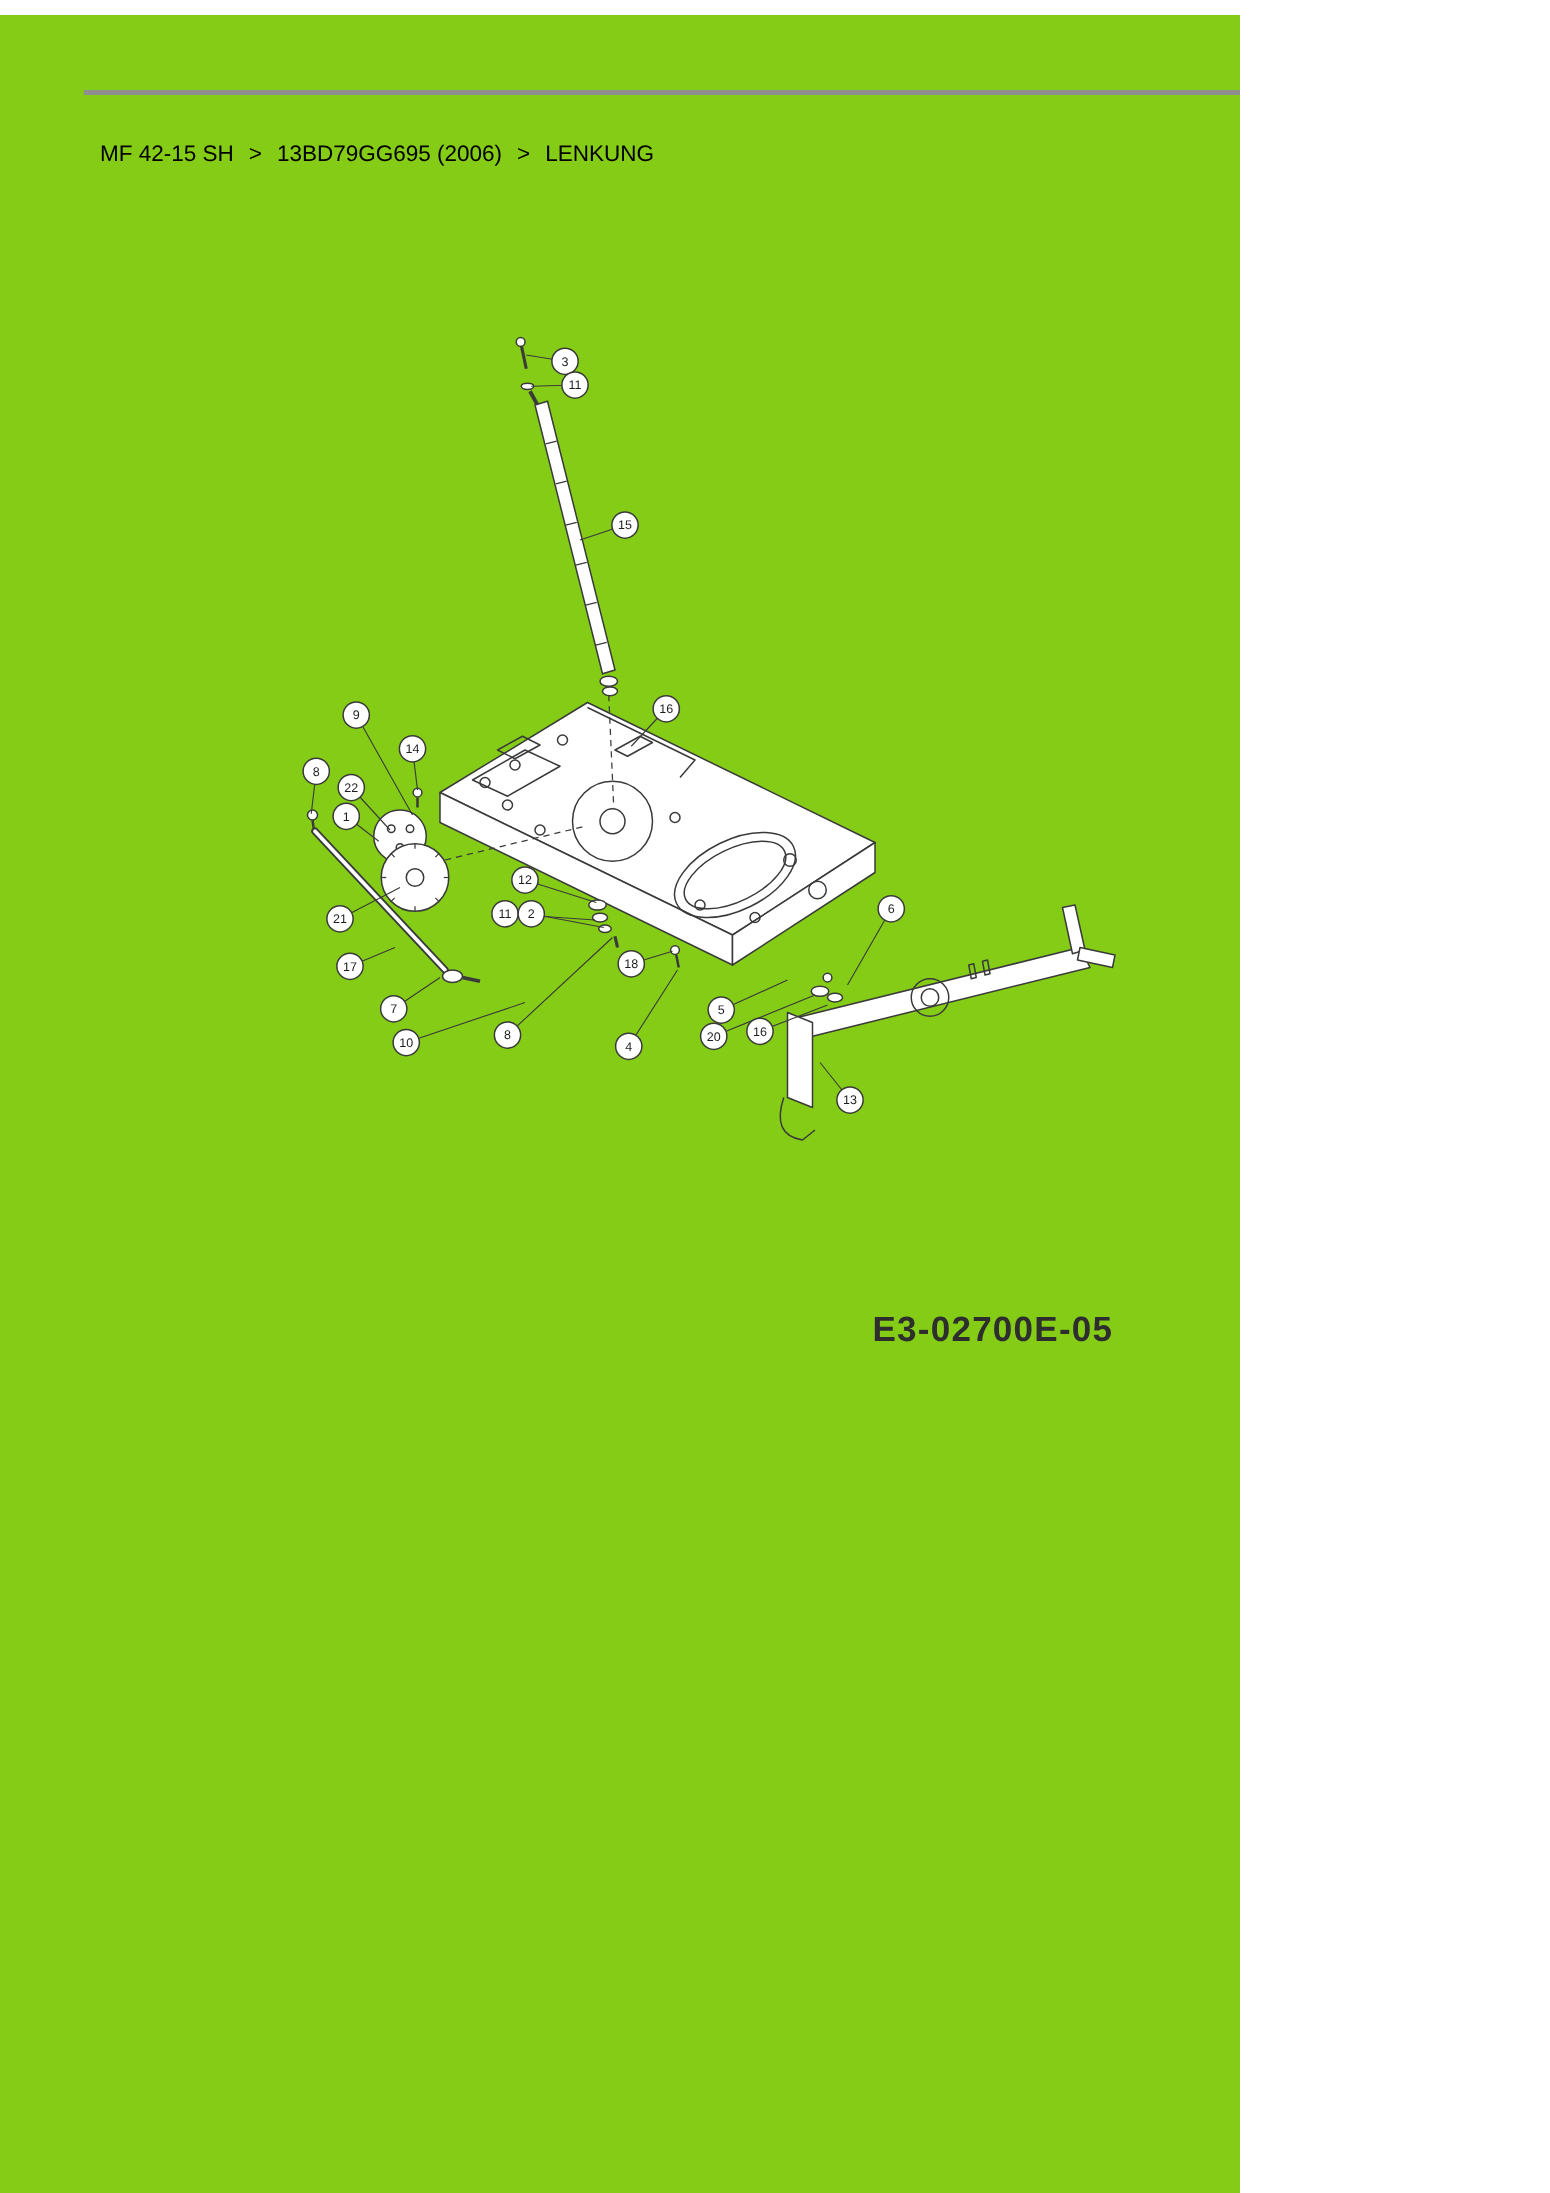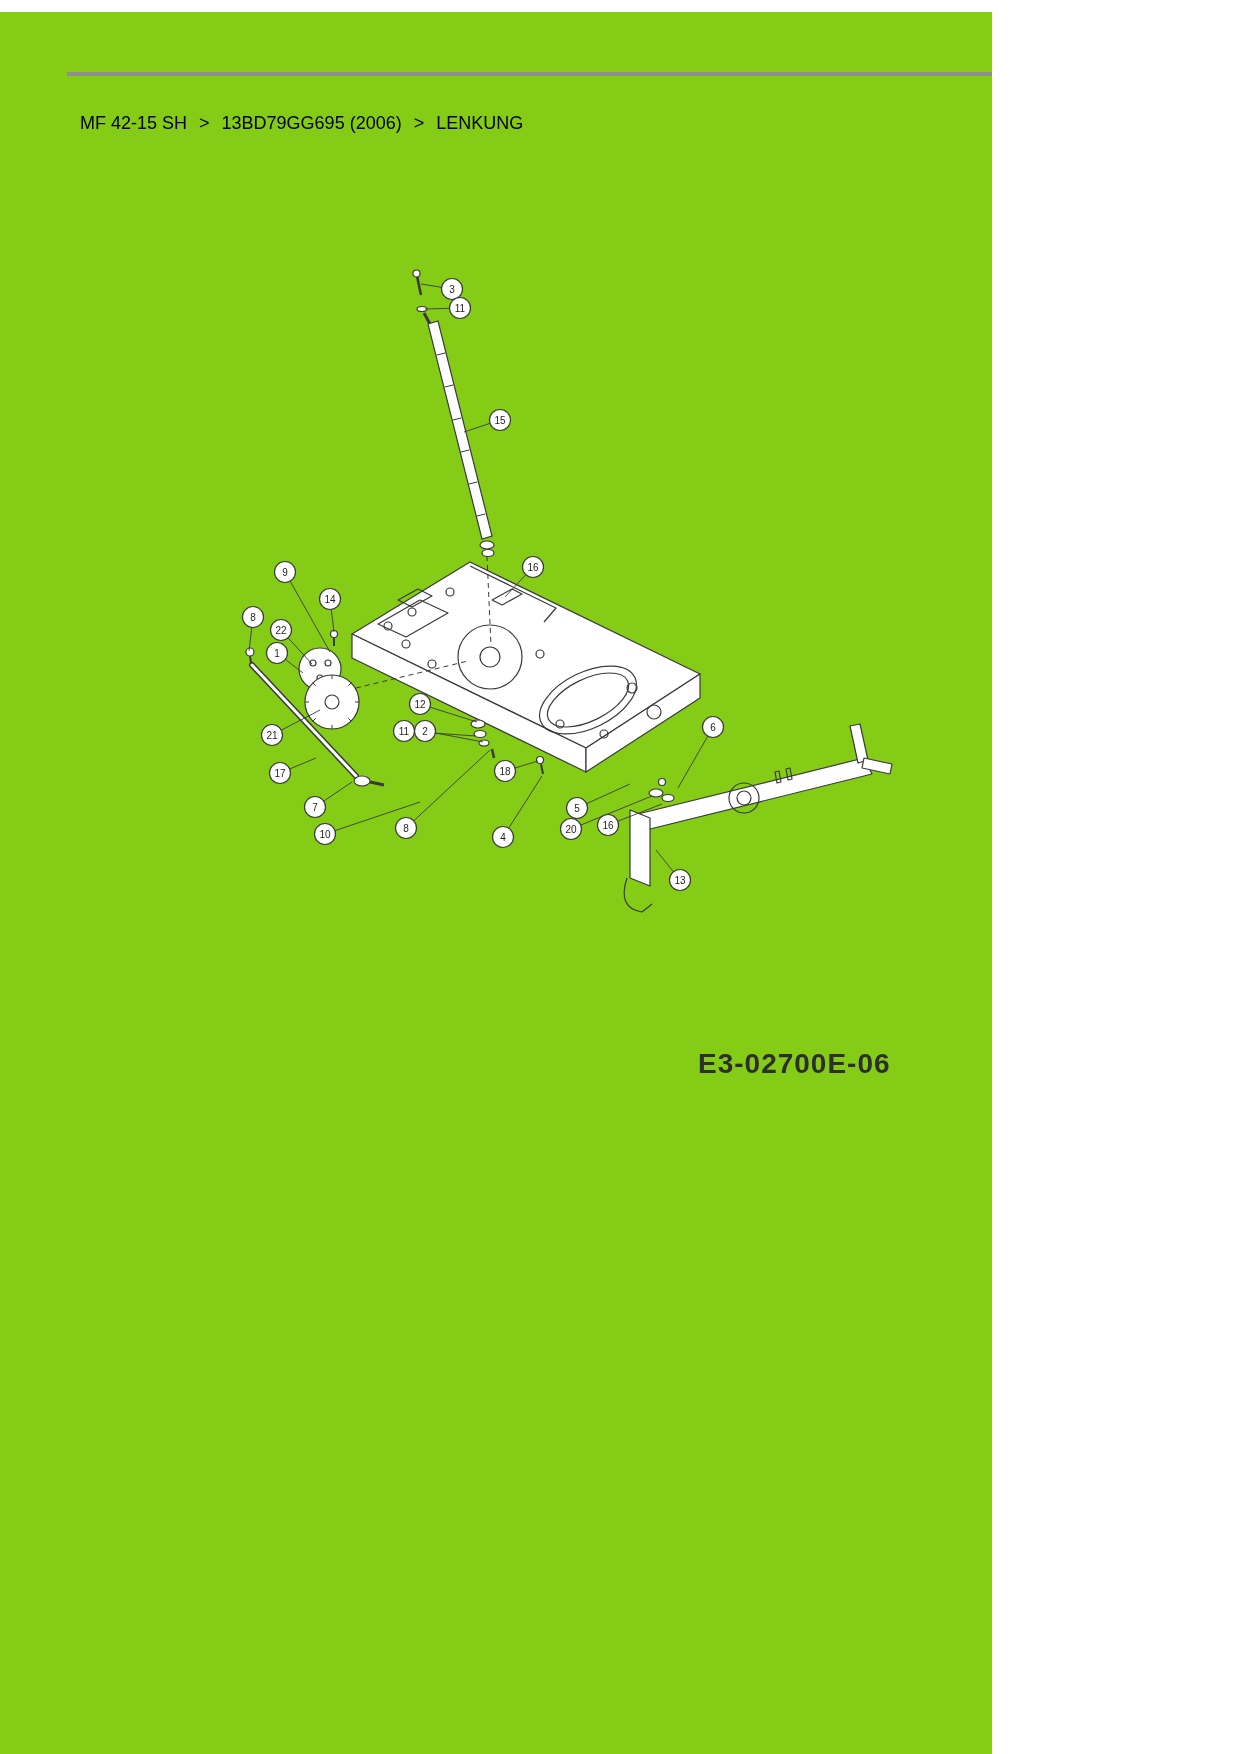--- a/index.html
+++ b/index.html
@@ -274,15 +274,15 @@
           <text x="503" y="828.5" text-anchor="middle" font-size="10" font-family="&quot;Liberation Sans&quot;, sans-serif" fill="#1e1e1e">4</text>
         </g>
         <g>
           <line x1="680" y1="868" x2="656" y2="838" stroke="#3a3a3a" stroke-width="0.9"></line>
           <circle cx="680" cy="868" r="10.5" fill="#ffffff" stroke="#3a3a3a" stroke-width="1.2"></circle>
           <text x="680" y="871.5" text-anchor="middle" font-size="10" font-family="&quot;Liberation Sans&quot;, sans-serif" fill="#1e1e1e">13</text>
         </g>
       </g>
   </svg>
 
-  <div class="diagram-label">E3-02700E-06</div>
+  <div class="diagram-label">E3-02700E-05</div>
 
 </div>
 
 </body></html>

